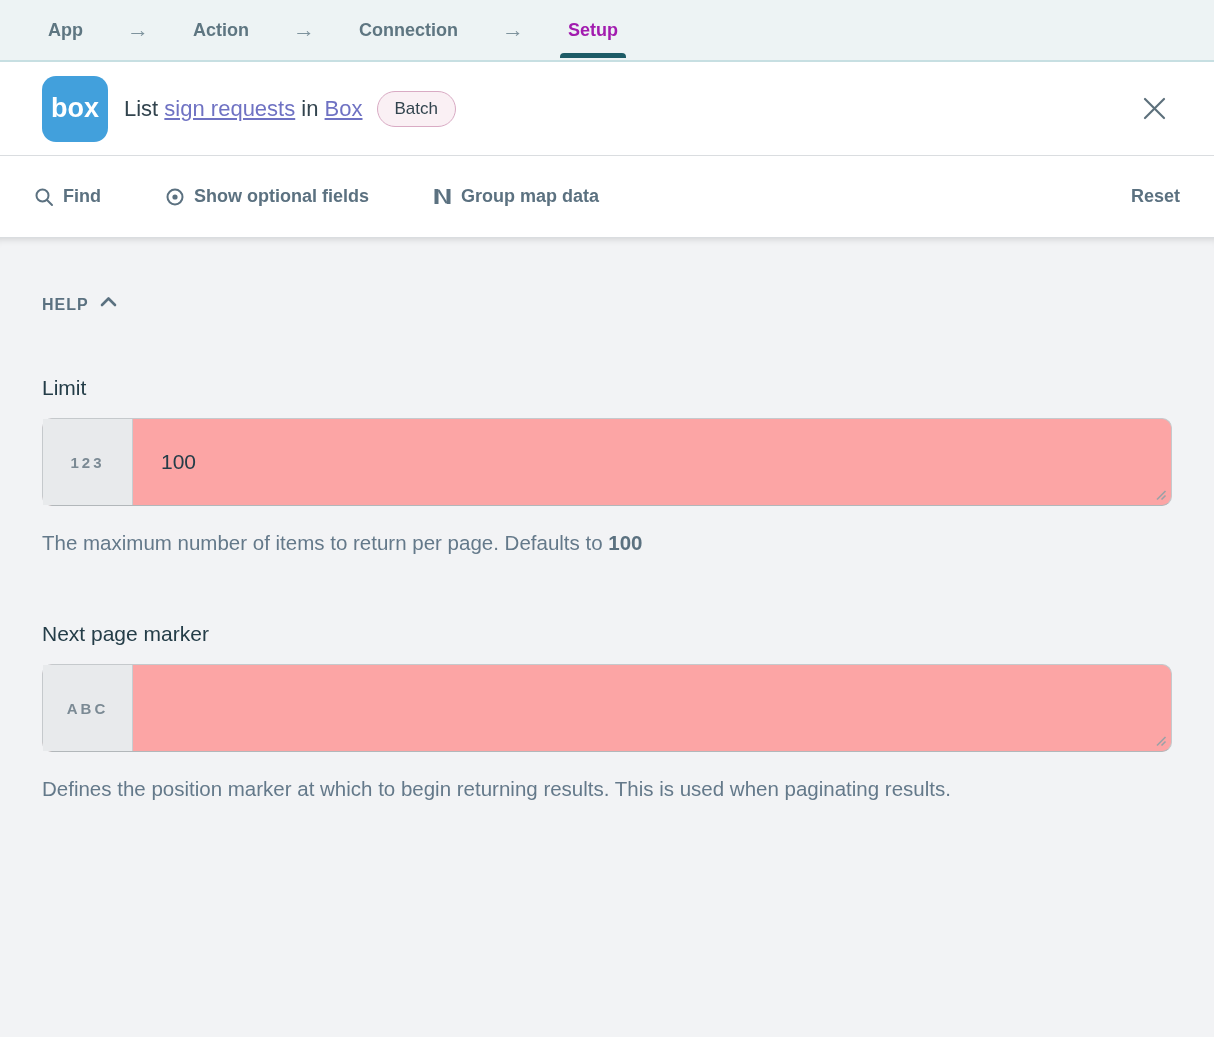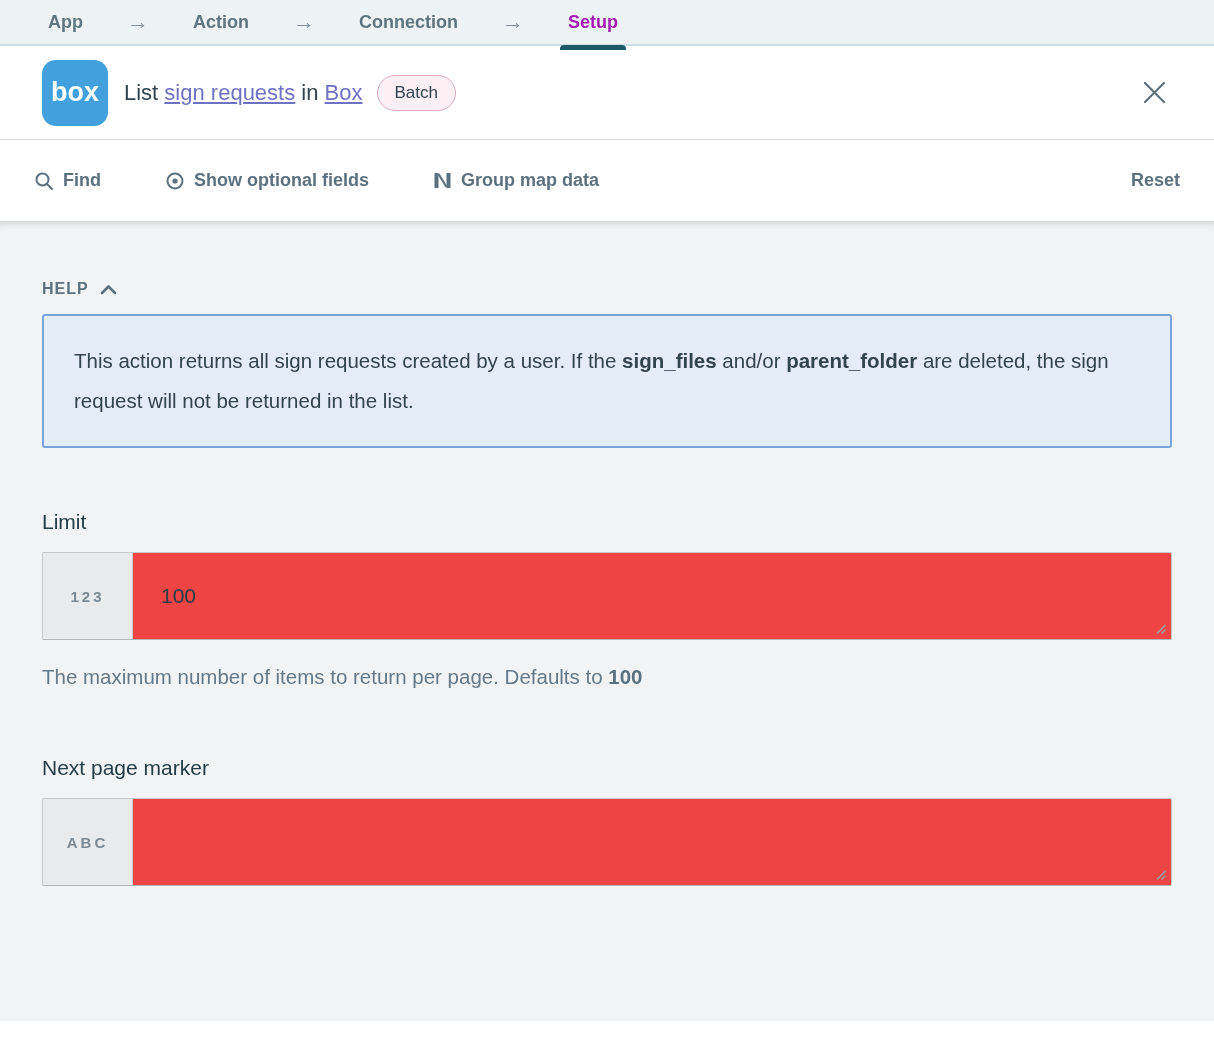--- a/index.html
+++ b/index.html
@@ -5,21 +5,21 @@
   * { box-sizing: border-box; }
   html,body { margin:0; padding:0; }
   body {
     width:1214px; height:1064px;
     font-family:"Liberation Sans","DejaVu Sans",sans-serif;
     background:#ffffff; color:#32444e; overflow:hidden;
   }
 
   
   .breadcrumb {
-    height:46px; background:#edf3f4;
+    height:62px; background:#edf3f4;
     border-bottom:2px solid #c7dfe2;
     display:flex; align-items:center;
     padding:0 48px; gap:44px;
   }
   .crumb { font-size:18px; font-weight:600; color:#5e7681; cursor:pointer; position:relative; }
   .crumb.active { color:#a21caf; font-weight:700; }
   .crumb.active .crumb-underline {
     position:absolute; left:50%; transform:translateX(-50%);
     bottom:-17px; width:66px; height:5px;
     background:#1d5b66; border-radius:4px 4px 0 0;
@@ -62,39 +62,39 @@
   .tool svg { flex:0 0 auto; }
   .reset-btn { margin-left:auto; cursor:pointer; }
 
   
   .content {
     background:#f2f3f5; height:799px;
     padding:0 42px;
     box-shadow:inset 0 8px 8px -8px rgba(0,0,0,0.18);
   }
   .help-toggle {
-    display:inline-flex; align-items:center; gap:11px;
+    display:inline-flex; gap:11px;
     margin-top:58px;
     font-size:16px; font-weight:700; letter-spacing:1px;
     color:#5b7180; cursor:pointer;
   }
   .info-box {
     margin-top:16px;
     background:#e4ecf8; border:2px solid #79a4da; border-radius:3px;
     padding:25px 30px;
     font-size:20.5px; line-height:40px; color:#32444e;
   }
   .info-box b { font-weight:700; }
 
   .field-label { margin-top:62px; font-size:21px; font-weight:400; color:#243d48; }
   .field-box {
     margin-top:18px; height:88px;
-    background:#ef4444;
+    background:#fca5a5;
     border:1px solid #c5c9cc; border-bottom-color:#b2b7ba;
-    border-radius:2px;
+    border-radius:10px;
     display:flex; position:relative;
   }
   .field-prefix {
     width:90px; flex:0 0 90px;
     background:#e8eaec; border-right:1px solid #c9cdd0;
     display:flex; align-items:center; justify-content:center;
     font-size:15px; font-weight:700; letter-spacing:3px; color:#7b8a94;
   }
   .field-value {
     flex:1; display:flex; align-items:center;
@@ -162,21 +162,20 @@
 
 <div class="content">
 
   <div class="help-toggle">
     <span>HELP</span>
     <svg width="17" height="11" viewBox="0 0 17 11">
       <polyline points="2,9 8.5,2.5 15,9" fill="none" stroke="#5b7180" stroke-width="2.6" stroke-linecap="round" stroke-linejoin="round"></polyline>
     </svg>
   </div>
 
-  <div class="info-box"><span>This action returns all sign requests created by a user. If the </span><b>sign_files</b><span> and/or </span><b>parent_folder</b><span> are deleted, the sign request will not be returned in the list.</span></div>
 
   
   <div class="field-label">Limit</div>
   <div class="field-box">
     <div class="field-prefix">123</div>
     <div class="field-value">100</div>
     <span class="resize-grip">
       <svg width="13" height="13" viewBox="0 0 13 13">
         <line x1="3" y1="11.5" x2="11.5" y2="3" stroke="#9aa1a6" stroke-width="1.6"></line>
         <line x1="7.5" y1="11.5" x2="11.5" y2="7.5" stroke="#9aa1a6" stroke-width="1.6"></line>
@@ -190,14 +189,15 @@
   <div class="field-box">
     <div class="field-prefix">ABC</div>
     <div class="field-value"></div>
     <span class="resize-grip">
       <svg width="13" height="13" viewBox="0 0 13 13">
         <line x1="3" y1="11.5" x2="11.5" y2="3" stroke="#9aa1a6" stroke-width="1.6"></line>
         <line x1="7.5" y1="11.5" x2="11.5" y2="7.5" stroke="#9aa1a6" stroke-width="1.6"></line>
       </svg>
     </span>
   </div>
+  <div class="field-help"><span>Defines the position marker at which to begin returning results. This is used when paginating results.</span><b></b></div>
 
 </div>
 
 </body></html>

